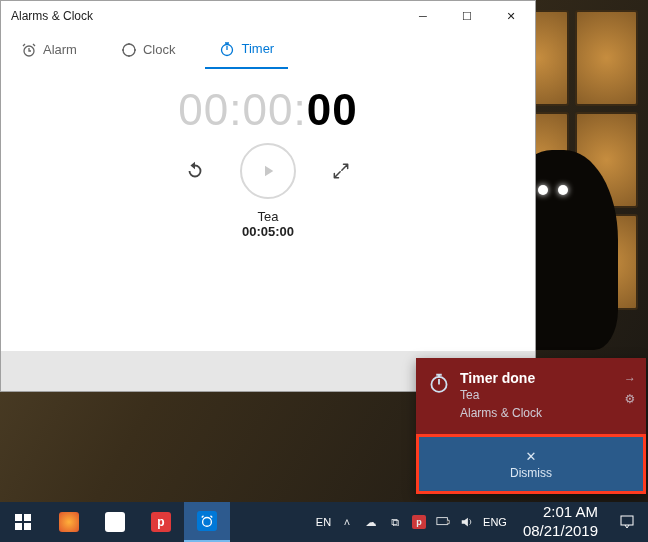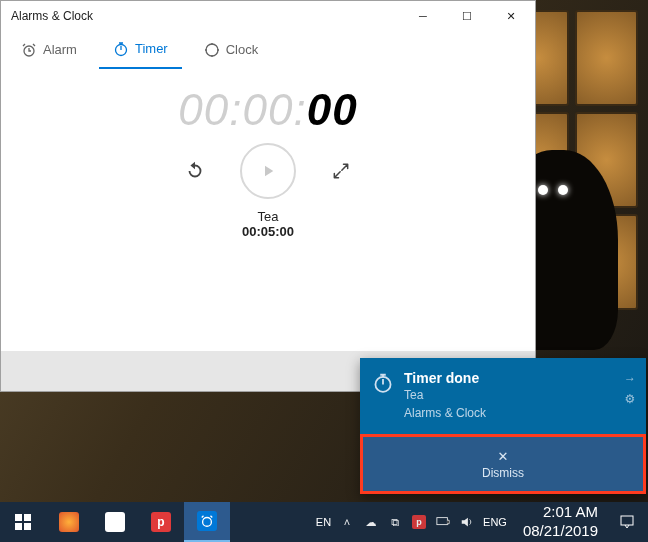--- a/index.html
+++ b/index.html
@@ -11,36 +11,36 @@
   .eye { position:absolute; width:10px; height:10px; background:#fff; border-radius:50%; box-shadow:0 0 6px #fff; top:35px; }
   .eye.e1{left:40px} .eye.e2{left:60px}
   .window {
     position:absolute; left:0; top:0; width:536px; height:392px;
     background:#fff; border:1px solid #a0a0a0;
     display:flex; flex-direction:column;
   }
   .titlebar { height:30px; display:flex; align-items:center; padding:0 2px 0 10px; font-size:12px; color:#222; }
   .titlebar .title { flex:1; }
   .winbtn { width:44px; height:30px; display:flex; align-items:center; justify-content:center; color:#222; font-size:11px; }
-  .tabs { display:flex; gap:8px; padding:0 6px; height:38px; align-items:center; border-bottom:1px solid transparent;}
+  .tabs { display:flex; gap:16px; padding:0 6px; height:38px; align-items:center; border-bottom:1px solid transparent;}
   .tab { display:flex; align-items:center; gap:6px; padding:0 14px; height:38px; font-size:13px; color:#646464; cursor:pointer;}
   .tab.active { color:#0078d7; border-bottom:2px solid #0078d7; }
   .tab .ticon{width:16px;height:16px;display:flex;align-items:center;justify-content:center}
   .timer-area{ flex:1; display:flex; flex-direction:column; align-items:center; padding-top:16px;}
-  .digits { font-size:44px; font-weight:300; letter-spacing:1px;font-style:italic; }
+  .digits { font-size:44px; font-weight:300; letter-spacing:1px; }
   .digits .grey{color:#cfcfcf} .digits .black{color:#000; font-weight:600;}
   .controls { display:flex; align-items:center; gap:34px; margin-top:8px;}
   .ctl-icon{width:22px;height:22px;display:flex;align-items:center;justify-content:center;color:#444;cursor:pointer}
   .playbtn{width:56px;height:56px;border:2px solid #d8d8d8;border-radius:50%;display:flex;align-items:center;justify-content:center;cursor:pointer}
   .playbtn svg{fill:#c8c8c8}
   .timer-label{margin-top:10px;text-align:center;font-size:13px;color:#222}
   .timer-label .dur{font-weight:700}
   .bottombar{height:40px;background:#e6e6e6;display:flex;align-items:center;justify-content:flex-end;padding:0 10px}
   .addbtn{width:40px;height:40px;display:flex;align-items:center;justify-content:center;font-size:20px;color:#222;cursor:pointer}
-  .toast{position:absolute;right:2px;bottom:48px;width:286px;background:#0369a1;color:#dbe7f3;box-shadow:0 4px 12px rgba(0,0,0,.4)}
+  .toast{position:absolute;right:2px;bottom:48px;width:230px;background:#7f1d1d;color:#dbe7f3;box-shadow:0 4px 12px rgba(0,0,0,.4)}
   .toast-body{display:flex;padding:12px 10px 12px 12px;gap:10px;position:relative}
   .toast-icon{width:22px;height:22px;flex:none;margin-top:2px}
   .toast-text{flex:1}
   .toast-title{font-size:14px;font-weight:600;color:#fff}
   .toast-sub{font-size:12px;opacity:.85;line-height:1.5}
   .toast-right{display:flex;flex-direction:column;gap:8px;align-items:center;opacity:.7}
   .toast-right span{font-size:12px}
   .toast-actions{border:3px solid #ff3b1f}
   .toast-action{height:54px;background:#2a5a8a;display:flex;flex-direction:column;align-items:center;justify-content:center;gap:2px;cursor:pointer}
   .toast-action .x{font-size:13px}
@@ -88,37 +88,37 @@
     <div class="tab">
       <span class="ticon">
           <svg width="16" height="16" viewBox="0 0 16 16">
             <circle cx="8" cy="9" r="5" fill="none" stroke="#646464" stroke-width="1.3"></circle>
             <path d="M2 4l2-2M14 4l-2-2" stroke="#646464" stroke-width="1.3"></path>
             <path d="M8 6v3h2" stroke="#646464" stroke-width="1.3" fill="none"></path>
           </svg>
         </span>
       <span>Alarm</span>
     </div>
+    <div class="tab">
+      <span class="ticon">
+          <svg width="16" height="16" viewBox="0 0 16 16">
+            <circle cx="8" cy="8" r="6" fill="none" stroke="#646464" stroke-width="1.3"></circle>
+            <path d="M8 1v2M8 13v2M1 8h2M13 8h2" stroke="#646464" stroke-width="1.3"></path>
+          </svg>
+        </span>
+      <span>Clock</span>
+    </div>
     <div class="tab active">
       <span class="ticon">
           <svg width="16" height="16" viewBox="0 0 16 16">
             <circle cx="8" cy="9" r="5.5" fill="none" stroke="#0078d7" stroke-width="1.3"></circle>
             <path d="M6 2h4M8 2v2M8 9V5" stroke="#0078d7" stroke-width="1.3"></path>
           </svg>
         </span>
       <span>Timer</span>
-    </div>
-    <div class="tab">
-      <span class="ticon">
-          <svg width="16" height="16" viewBox="0 0 16 16">
-            <circle cx="8" cy="8" r="6" fill="none" stroke="#646464" stroke-width="1.3"></circle>
-            <path d="M8 1v2M8 13v2M1 8h2M13 8h2" stroke="#646464" stroke-width="1.3"></path>
-          </svg>
-        </span>
-      <span>Clock</span>
     </div>
   </div>
 
   <div class="timer-area">
     <div class="digits">
       <span class="grey">00:00:</span><span class="black">00</span>
     </div>
     <div class="controls">
       <div class="ctl-icon">
         <svg width="22" height="22" viewBox="0 0 24 24">

